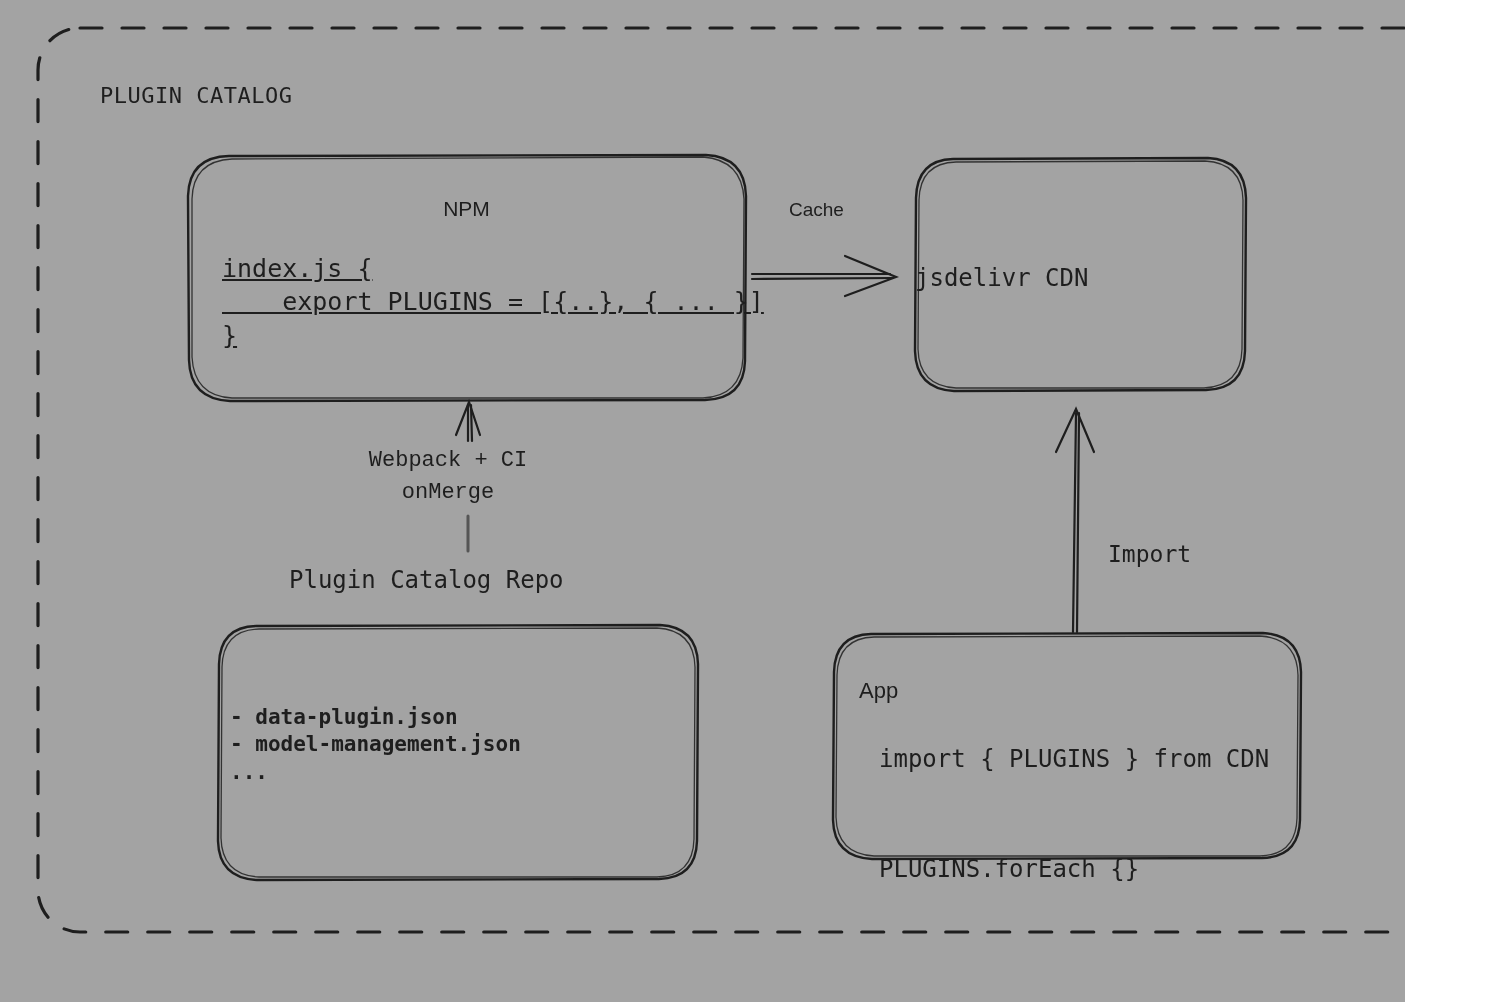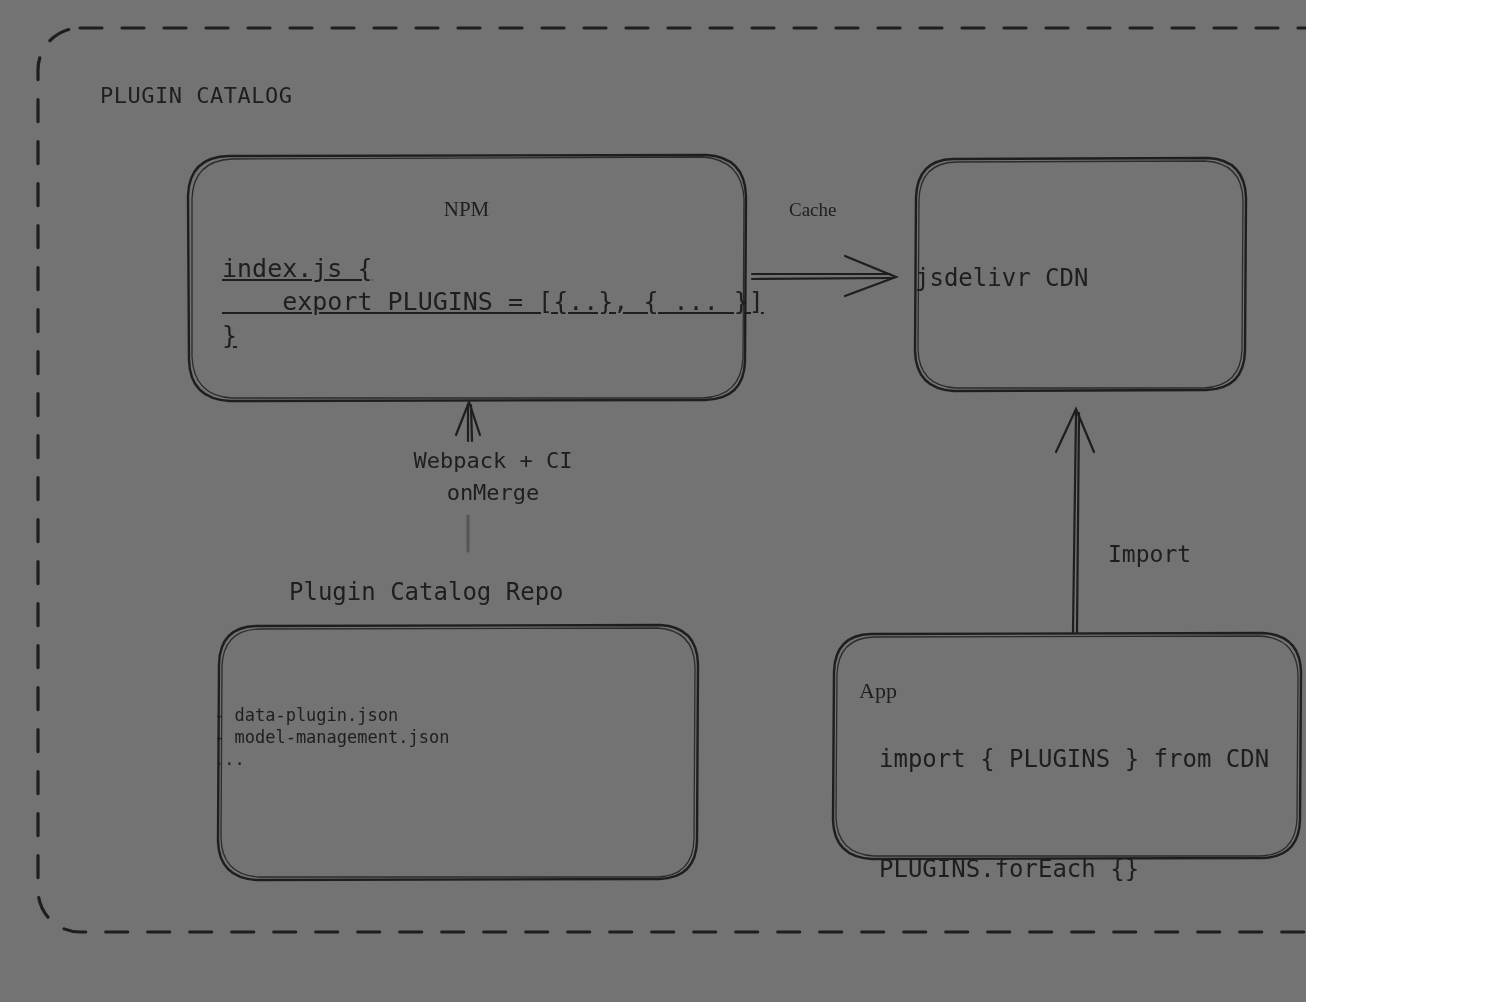--- a/index.html
+++ b/index.html
@@ -2,43 +2,43 @@
 <html><head>
 <meta charset="utf-8">
 <style>
   html, body {
     margin: 0;
     padding: 0;
     background: #ffffff;
   }
   #canvas {
     position: relative;
-    width: 1306px;
+    width: 1405px;
     height: 1002px;
-    background: #737373;
+    background: #a3a3a3;
     overflow: hidden;
     font-family: "DejaVu Sans Mono", monospace;
     color: #1e1e1e;
   }
   .svg-layer {
     position: absolute;
     left: 0;
     top: 0;
     width: 1506px;
     height: 1002px;
     pointer-events: none;
   }
   .txt {
     position: absolute;
     white-space: pre;
     color: #1e1e1e;
     line-height: 1.28;
   }
   .mono { font-family: "DejaVu Sans Mono", monospace; }
-  .sans { font-family: Liberation Serif, serif; }
+  .sans { font-family: Liberation Sans, sans-serif; }
 
   
   #group-title {
     left: 100px; top: 82px;
     font-size: 22px;
     letter-spacing: 0.5px;
   }
   #npm-title {
     left: 188px; top: 196px;
     width: 557px;
@@ -55,35 +55,36 @@
     left: 915px; top: 263px;
     width: 330px;
     text-align: left;
     font-size: 24px;
   }
   #cache-label {
     left: 789px; top: 198px;
     font-size: 19px;
   }
   #build-label {
-    left: 493px; top: 445px;
+    left: 448px; top: 445px;
     transform: translateX(-50%);
     text-align: center;
     font-size: 22px;
     line-height: 1.45;
+    font-family: Liberation Mono, monospace;
   }
   #repo-label {
     left: 289px; top: 565px;
     font-size: 24px;
-    margin-top: 12px;
   }
   #repo-list {
-    left: 214px; top: 704px;
-    font-size: 17px;
+    left: 230px; top: 704px;
+    font-size: 21px;
     line-height: 1.3;
+    font-weight: bold;
   }
   #app-title {
     left: 859px; top: 677px;
     font-size: 22px;
   }
   #app-code {
     left: 855px; top: 732px;
     font-size: 24px;
     line-height: 2.3;
     margin-left: 24px;

